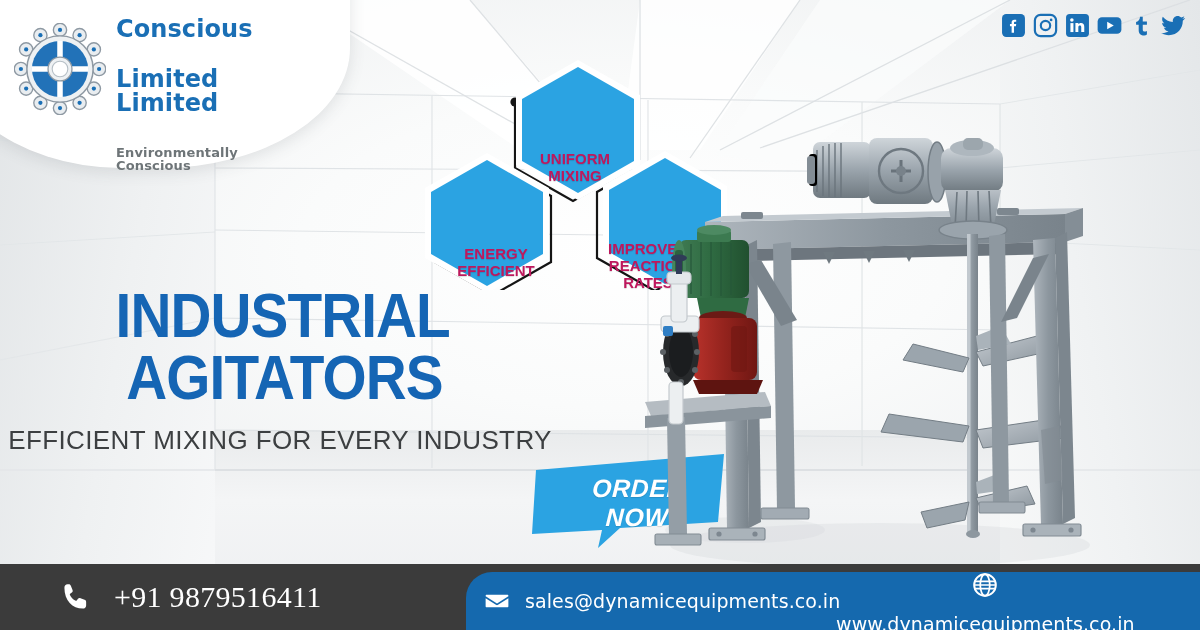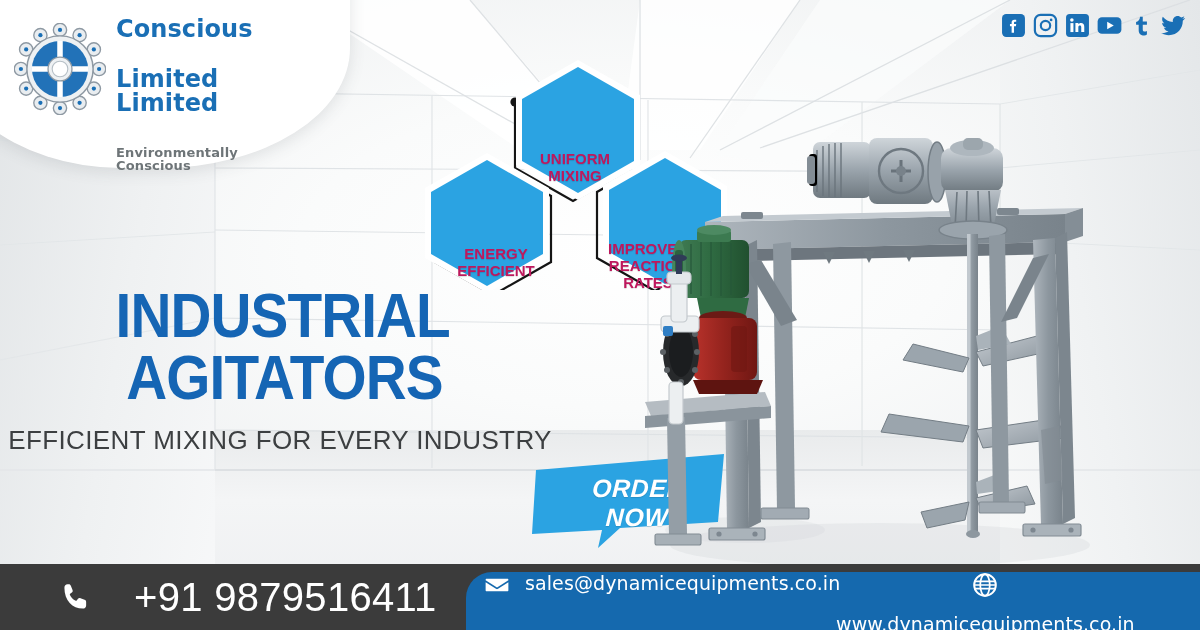--- a/index.html
+++ b/index.html
@@ -109,26 +109,25 @@
   
   .footer{position:absolute;left:0;bottom:0;width:1200px;height:66px;background:#3b3b3b;}
   .footer-blue{
     position:absolute;left:466px;top:8px;width:734px;height:58px;
     background:#1569ae;border-radius:26px 0 0 0;
   }
   .f-phone{
     position:absolute;left:60px;top:0;height:66px;display:flex;align-items:center;gap:22px;
   }
   .f-phone .num{
-    color:#ffffff;font-size:40px;letter-spacing:.3px;
-    font-family:Liberation Sans, sans-serif;
-    margin-left:20px;
+    color:#ffffff;font-size:30px;letter-spacing:.3px;
+    font-family:Liberation Serif, serif;
   }
   .f-mail{
-    position:absolute;left:484px;top:8px;height:58px;display:flex;align-items:flex-start;gap:15px;
+    position:absolute;left:484px;top:8px;height:58px;display:flex;align-items:center;gap:15px;
   }
   .f-web{
     position:absolute;left:836px;top:8px;height:58px;display:flex;align-items:center;gap:15px;flex-direction:column;
   }
   .f-mail .txt,.f-web .txt{
     color:#ffffff;font-size:19px;letter-spacing:.1px;
     font-family:"DejaVu Sans", sans-serif;
   }
   .f-ico{width:26px;height:26px;display:block;flex:0 0 26px;}
 </style>

